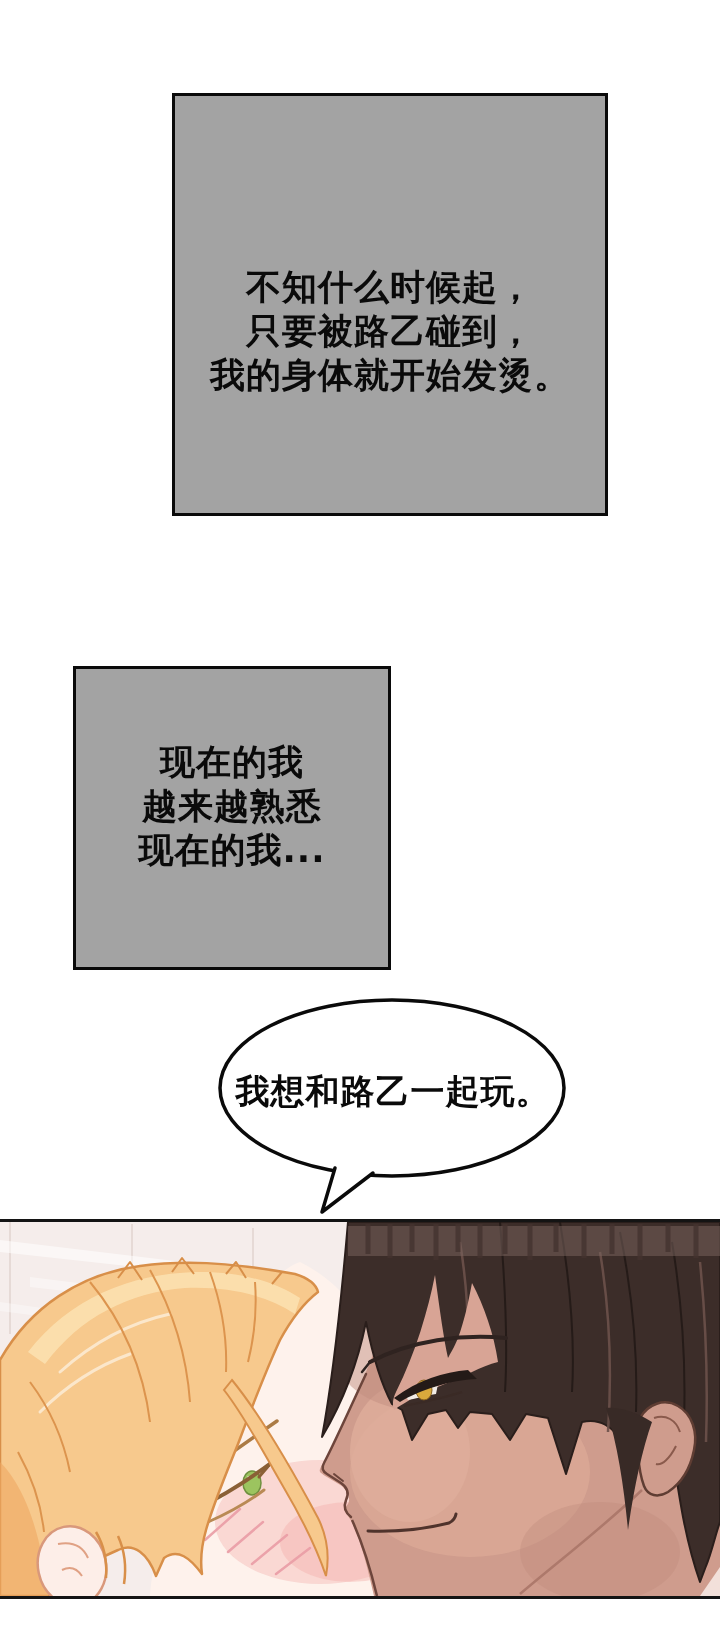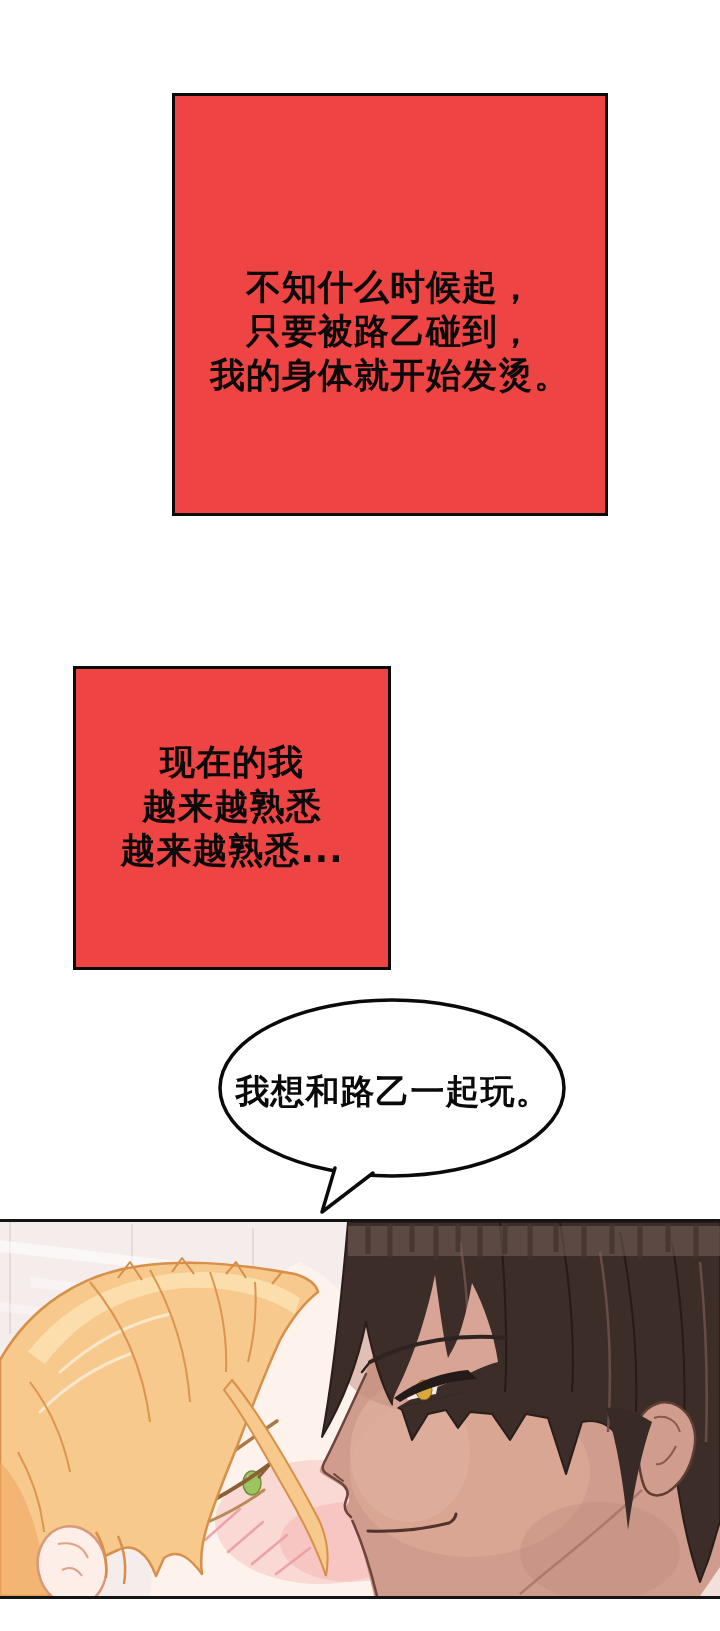--- a/index.html
+++ b/index.html
@@ -1,21 +1,21 @@
 <!DOCTYPE html>
 <html><head>
 <meta charset="utf-8">
 <style>
   html,body{margin:0;padding:0;background:#ffffff;}
   .comic{
     position:relative;width:720px;height:1631px;background:#ffffff;overflow:hidden;
     font-family:"DejaVu Sans",sans-serif;color:#0a0a0a;
   }
   .nbox{
-    position:absolute;box-sizing:border-box;border:3px solid #0a0a0a;background:#ef4444;
+    position:absolute;box-sizing:border-box;border:3px solid #0a0a0a;background:#a3a3a3;
     display:flex;flex-direction:column;align-items:center;justify-content:center;
   }
   .nbox1{left:172px;top:93px;width:436px;height:423px;}
   .nbox1 .lines{transform:translateY(26px);}
   .nbox2{left:73px;top:666px;width:318px;height:304px;justify-content:center;}
   .nbox2 .lines{transform:translateY(-12px);}
   .lines{text-align:center;font-weight:700;font-size:35px;line-height:44px;letter-spacing:1px;}
   .bubble-wrap{position:absolute;left:215px;top:996px;width:356px;height:226px;}
   .bubble-wrap svg{position:absolute;left:0;top:0;}
   .bubble-text{
@@ -38,21 +38,21 @@
       <div>不知什么时候起，</div>
       <div>只要被路乙碰到，</div>
       <div>我的身体就开始发烫。</div>
     </div>
   </div>
 
   <div class="nbox nbox2">
     <div class="lines">
       <div>现在的我</div>
       <div>越来越熟悉</div>
-      <div>越来越熟悉...</div>
+      <div>现在的我...</div>
     </div>
   </div>
 
   <div class="bubble-wrap">
     <svg width="356" height="226" viewBox="0 0 356 226">
       <ellipse cx="177" cy="92" rx="172" ry="88" fill="#ffffff" stroke="#0a0a0a" stroke-width="3.5"></ellipse>
       <path d="M 120,172 L 107,216 L 158,177" fill="#ffffff" stroke="#0a0a0a" stroke-width="3.5" stroke-linecap="round" stroke-linejoin="round"></path>
     </svg>
     <div class="bubble-text">
       <div>我想和路乙一起玩。</div>

